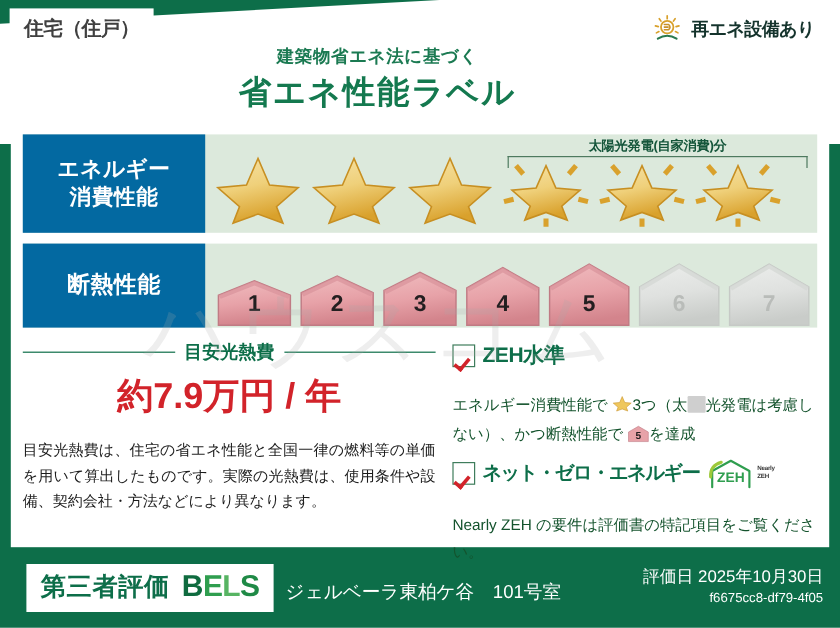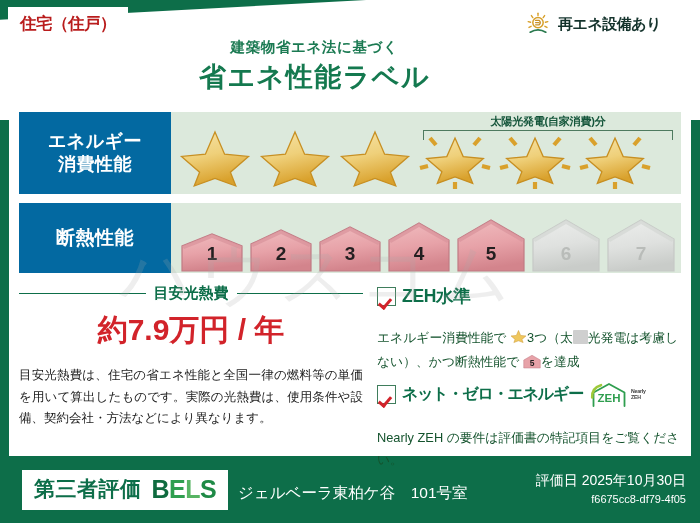--- a/index.html
+++ b/index.html
@@ -25,31 +25,31 @@
     left: -40px; top: 22px; width: 820px; height: 200px;
     background: #ffffff;
     transform: rotate(-3.1deg);
     transform-origin: left top;
   }
 
   
   .cat-tag {
     position: absolute; left: 9px; top: 8px;
     background: #ffffff;
-    color: #b91c1c;
+    color: #404040;
     font-size: 16.5px; font-weight: bold;
     padding: 5px 11px 6px 11px;
     letter-spacing: -0.5px;
     z-index: 6;
     box-shadow: 0 0 0 1px #ffffff;
   }
 
   
   .re-badge {
-    position: absolute; right: 28px; top: 8px;
+    position: absolute; right: 10px; top: 8px;
     background: #ffffff;
     display: flex; align-items: center; gap: 7px;
     padding: 4px 11px 4px 8px;
     z-index: 6;
   }
   .re-badge .lbl {
     color: #14332c; font-size: 15px; font-weight: bold; letter-spacing: -0.5px;
   }
   .sun-icon { width: 26px; height: 24px; display: block; }
 

